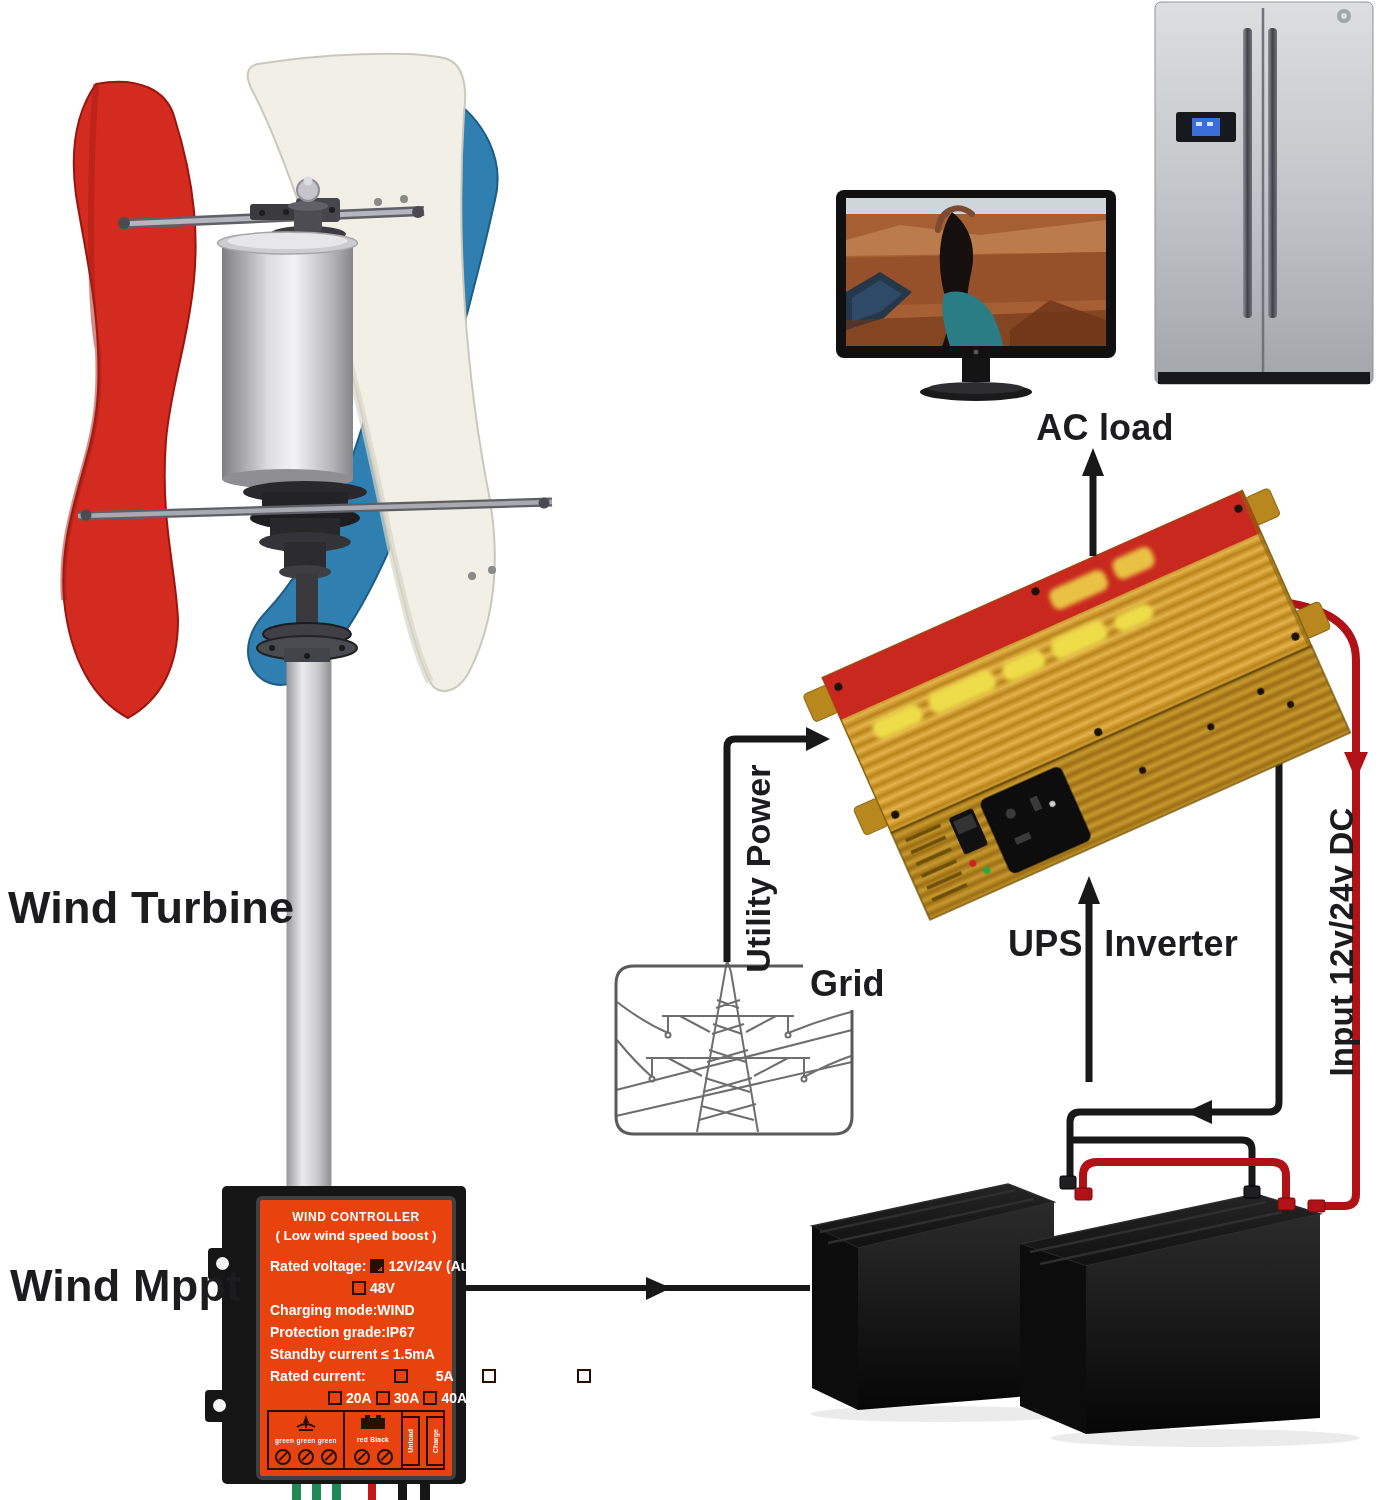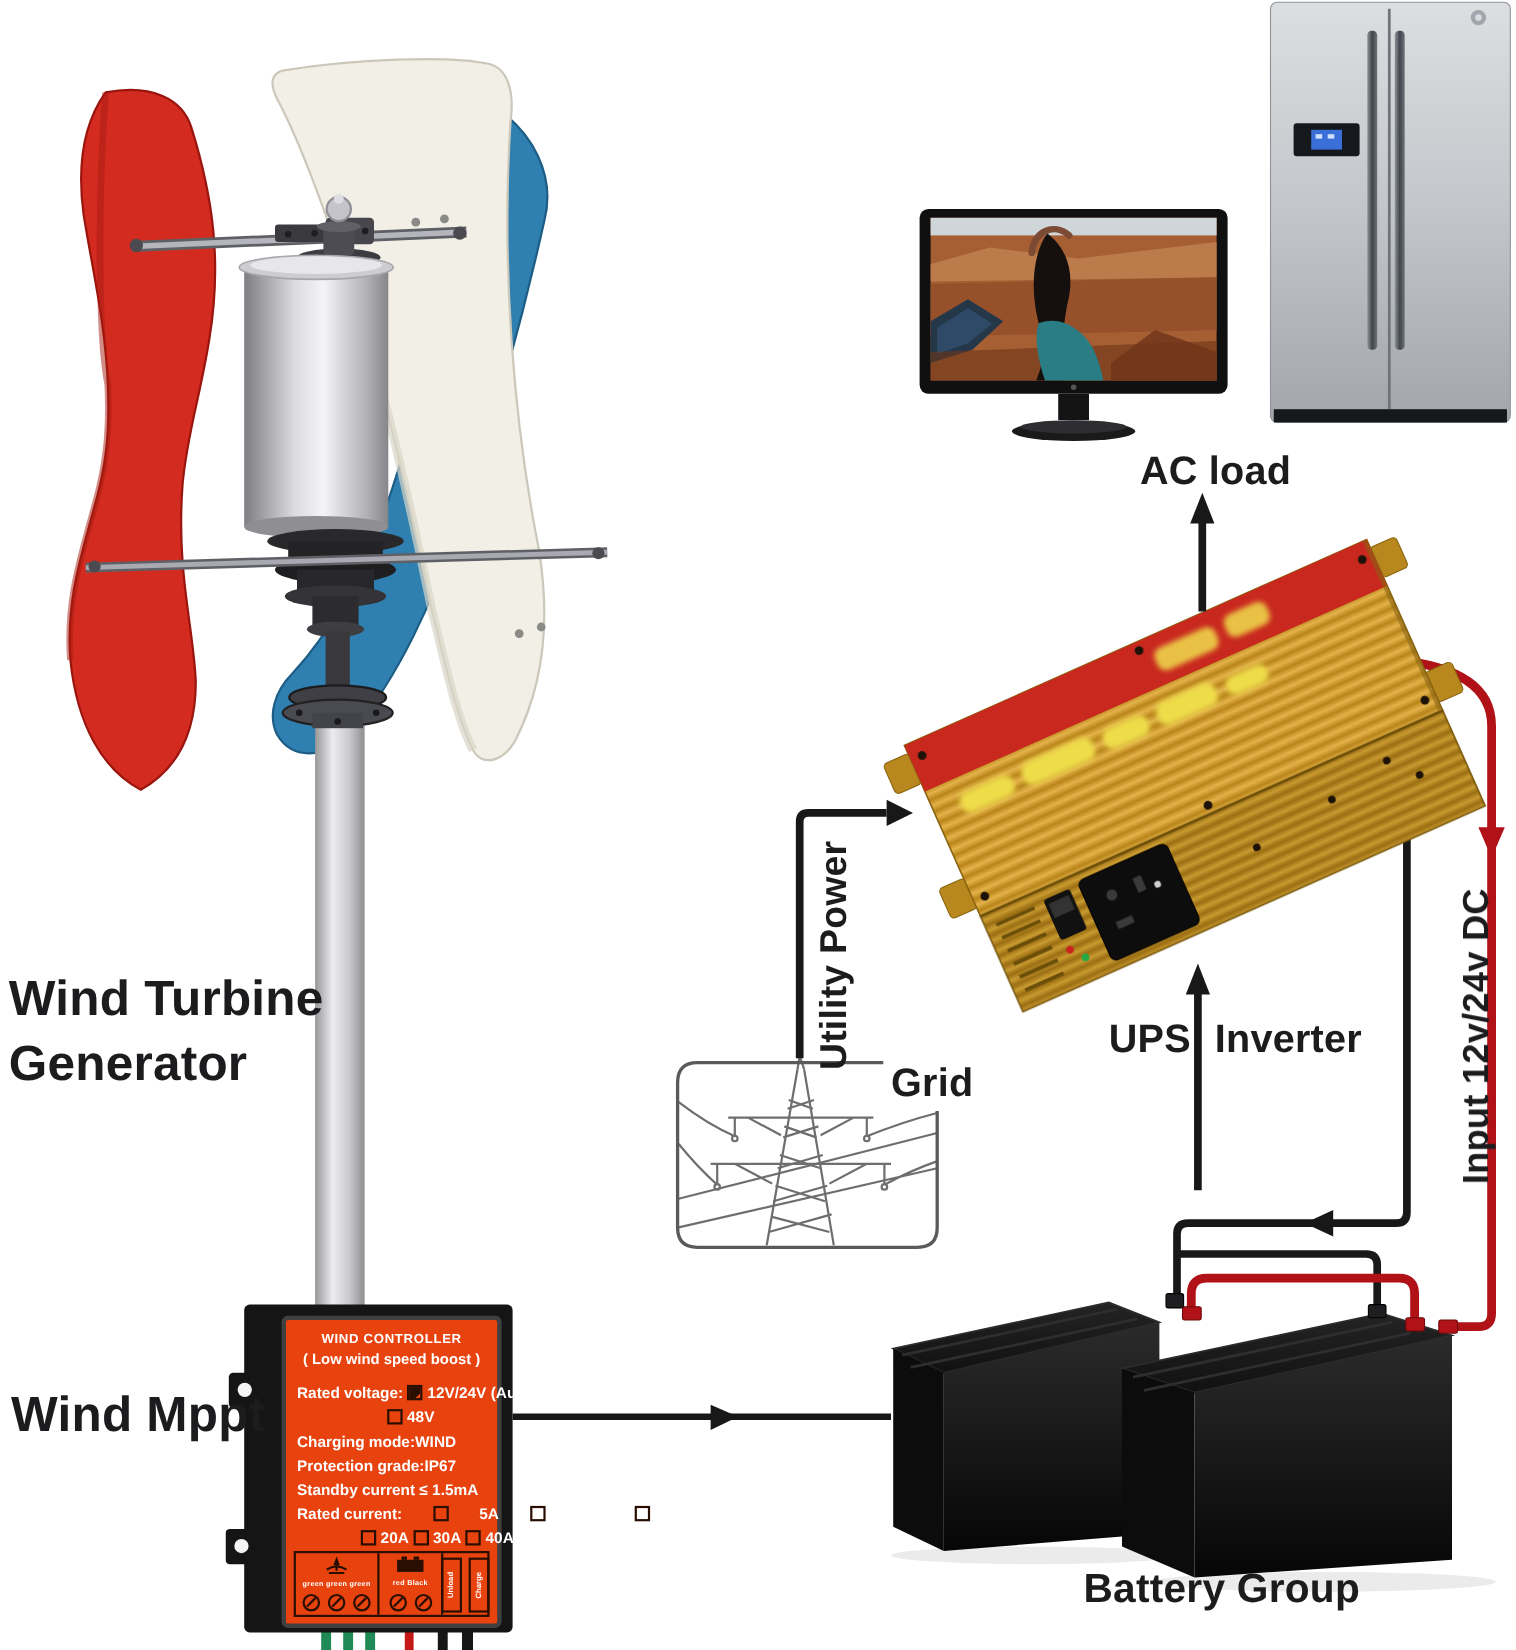--- a/index.html
+++ b/index.html
@@ -392,35 +392,33 @@
         <div class="vtag">
           <span>Charge</span>
         </div>
       </div>
     </div>
   </div>
 </div>
 
 <div class="lbl big" style="left:8px;top:878px;">
   <div>Wind Turbine</div>
-  <div>Generator</div>
 </div>
 
 <div class="lbl big" style="left:10px;top:1256px;">
   <div>Wind Mppt</div>
 </div>
 
 <div class="lbl big" style="left:1004px;top:404px;width:140px;text-align:center;font-size:36px;margin-left:31px;">AC load</div>
 
 <div class="lbl" style="left:1008px;top:920px;width:230px;display:flex;gap:18px;font-size:36px;justify-content:space-between;">
   <span>UPS</span>
   <span>Inverter</span>
 </div>
 
 <div class="lbl" style="left:810px;top:960px;font-size:36px;">Grid</div>
 
 <div class="lbl rot" style="left:736px;top:986px;width:235px;font-size:34px;">Utility Power</div>
 
 <div class="lbl rot" style="left:1320px;top:1092px;width:300px;font-size:33px;">Input 12v/24v DC</div>
 
-<div class="lbl" style="left:985px;top:1420px;font-size:37px;">Battery Group</div>
 
 </div>
 
 </body></html>

